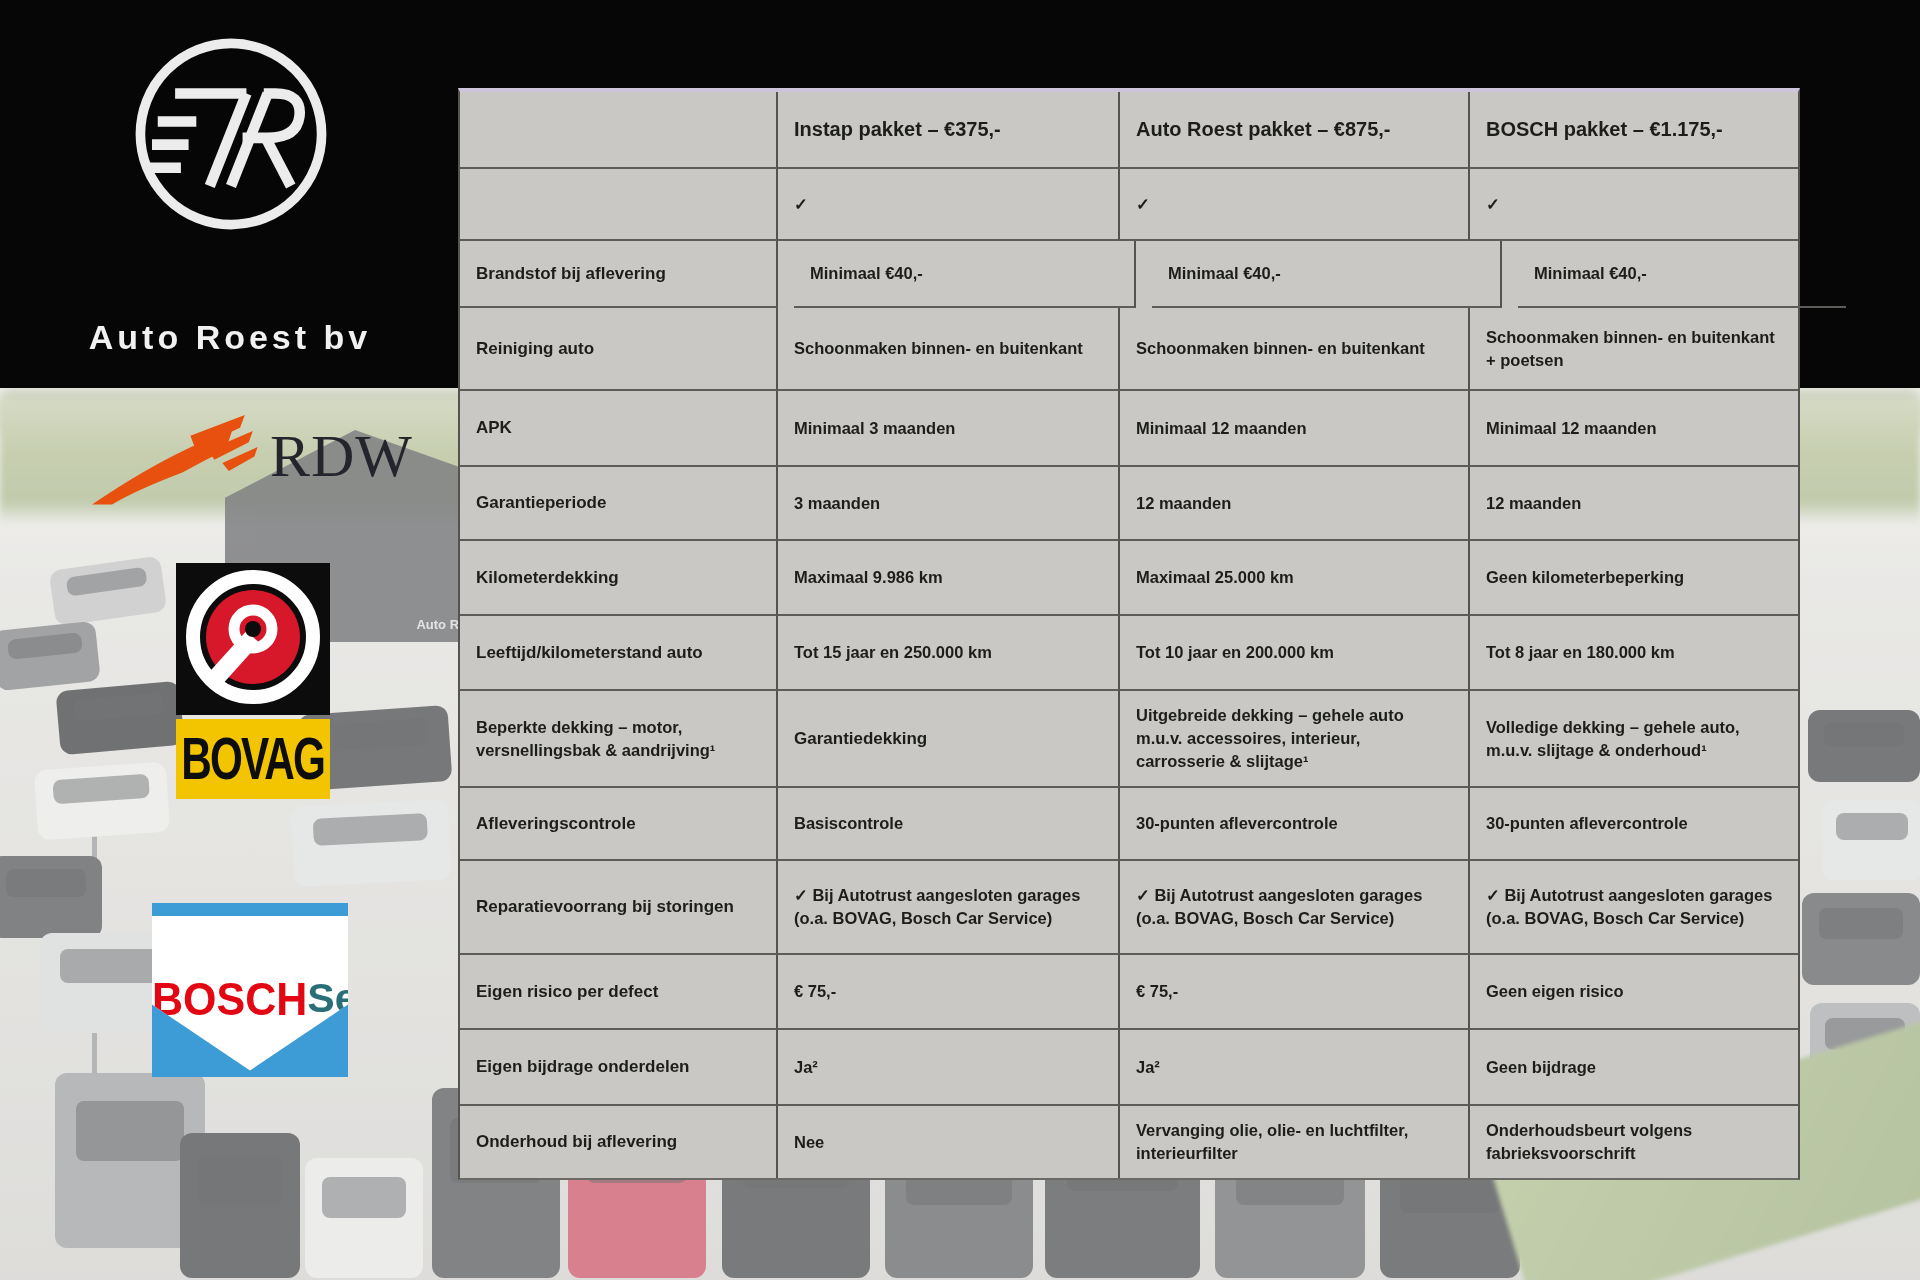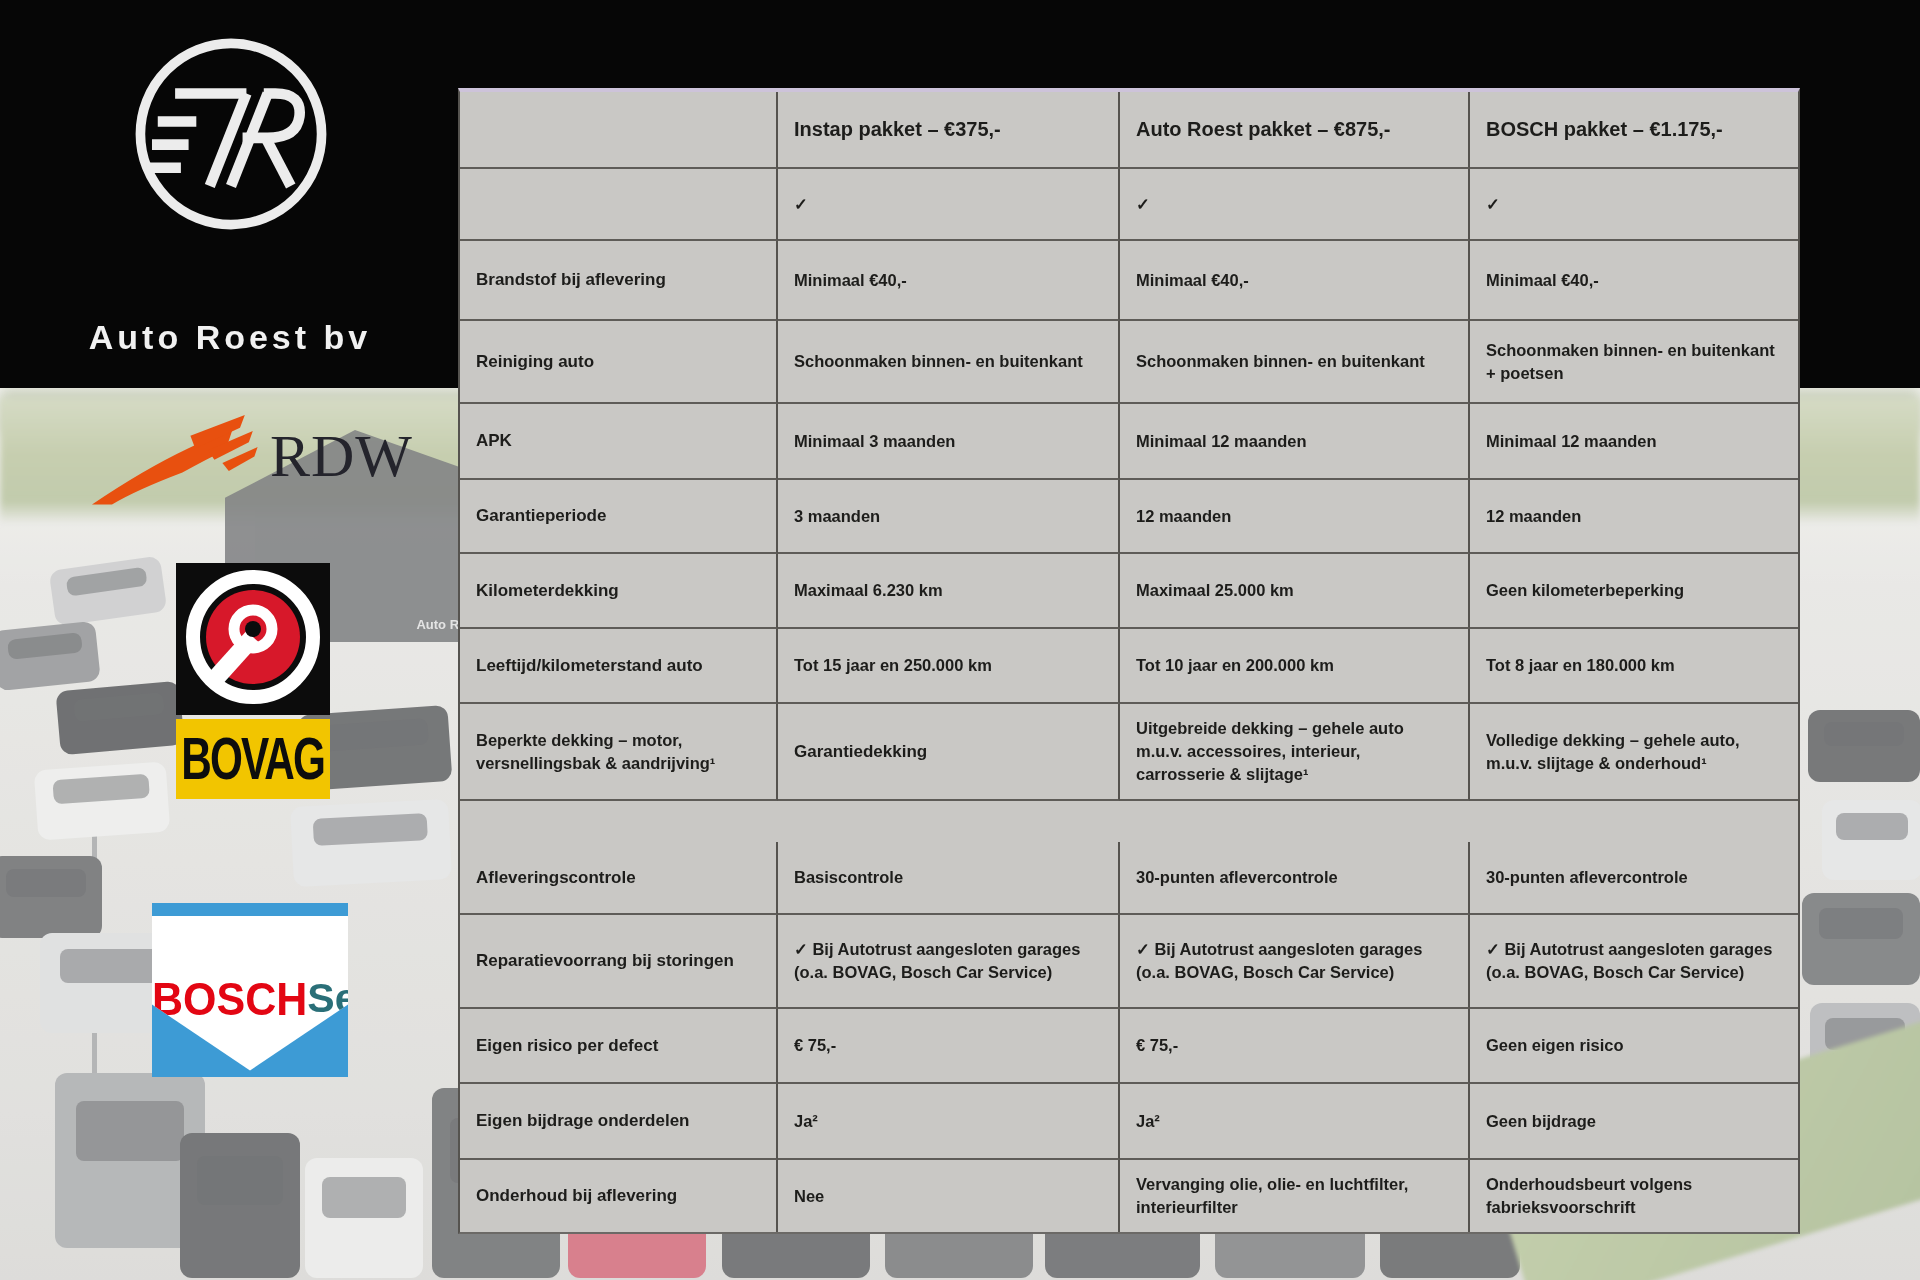--- a/index.html
+++ b/index.html
@@ -167,21 +167,21 @@
       <div class="cell hcell">Auto Roest pakket – €875,-</div>
       <div class="cell hcell">BOSCH pakket – €1.175,-</div>
     </div>
   <div>
       <div class="trow" style="height: 72px;">
         <div class="cell lcell"></div>
         <div class="cell vcell">✓</div>
         <div class="cell vcell">✓</div>
         <div class="cell vcell">✓</div>
       </div>
-      <div class="trow" style="height: 80px;">
+      <div class="trow" style="height: 67px; gap: 16px;">
         <div class="cell lcell">Brandstof bij aflevering</div>
         <div class="cell vcell">Minimaal €40,-</div>
         <div class="cell vcell">Minimaal €40,-</div>
         <div class="cell vcell">Minimaal €40,-</div>
       </div>
       <div class="trow" style="height: 83px;">
         <div class="cell lcell">Reiniging auto</div>
         <div class="cell vcell">Schoonmaken binnen- en buitenkant</div>
         <div class="cell vcell">Schoonmaken binnen- en buitenkant</div>
         <div class="cell vcell">Schoonmaken binnen- en buitenkant + poetsen</div>
@@ -193,37 +193,37 @@
         <div class="cell vcell">Minimaal 12 maanden</div>
       </div>
       <div class="trow" style="height: 74px;">
         <div class="cell lcell">Garantieperiode</div>
         <div class="cell vcell">3 maanden</div>
         <div class="cell vcell">12 maanden</div>
         <div class="cell vcell">12 maanden</div>
       </div>
       <div class="trow" style="height: 75px;">
         <div class="cell lcell">Kilometerdekking</div>
-        <div class="cell vcell">Maximaal 6.230 km</div>
+        <div class="cell vcell">Maximaal 9.986 km</div>
         <div class="cell vcell">Maximaal 25.000 km</div>
         <div class="cell vcell">Geen kilometerbeperking</div>
       </div>
       <div class="trow" style="height: 75px;">
         <div class="cell lcell">Leeftijd/kilometerstand auto</div>
         <div class="cell vcell">Tot 15 jaar en 250.000 km</div>
         <div class="cell vcell">Tot 10 jaar en 200.000 km</div>
         <div class="cell vcell">Tot 8 jaar en 180.000 km</div>
       </div>
       <div class="trow" style="height: 97px;">
         <div class="cell vcell">Beperkte dekking – motor, versnellingsbak &amp; aandrijving¹</div>
         <div class="cell lcell">Garantiedekking</div>
         <div class="cell vcell">Uitgebreide dekking – gehele auto m.u.v. accessoires, interieur, carrosserie &amp; slijtage¹</div>
         <div class="cell vcell">Volledige dekking – gehele auto, m.u.v. slijtage &amp; onderhoud¹</div>
       </div>
-      <div class="trow" style="height: 73px; margin-top: 41px;">
+      <div class="trow" style="height: 73px;">
         <div class="cell lcell">Afleveringscontrole</div>
         <div class="cell vcell">Basiscontrole</div>
         <div class="cell vcell">30-punten aflevercontrole</div>
         <div class="cell vcell">30-punten aflevercontrole</div>
       </div>
       <div class="trow" style="height: 94px;">
         <div class="cell lcell">Reparatievoorrang bij storingen</div>
         <div class="cell vcell">✓ Bij Autotrust aangesloten garages (o.a. BOVAG, Bosch Car Service)</div>
         <div class="cell vcell">✓ Bij Autotrust aangesloten garages (o.a. BOVAG, Bosch Car Service)</div>
         <div class="cell vcell">✓ Bij Autotrust aangesloten garages (o.a. BOVAG, Bosch Car Service)</div>

